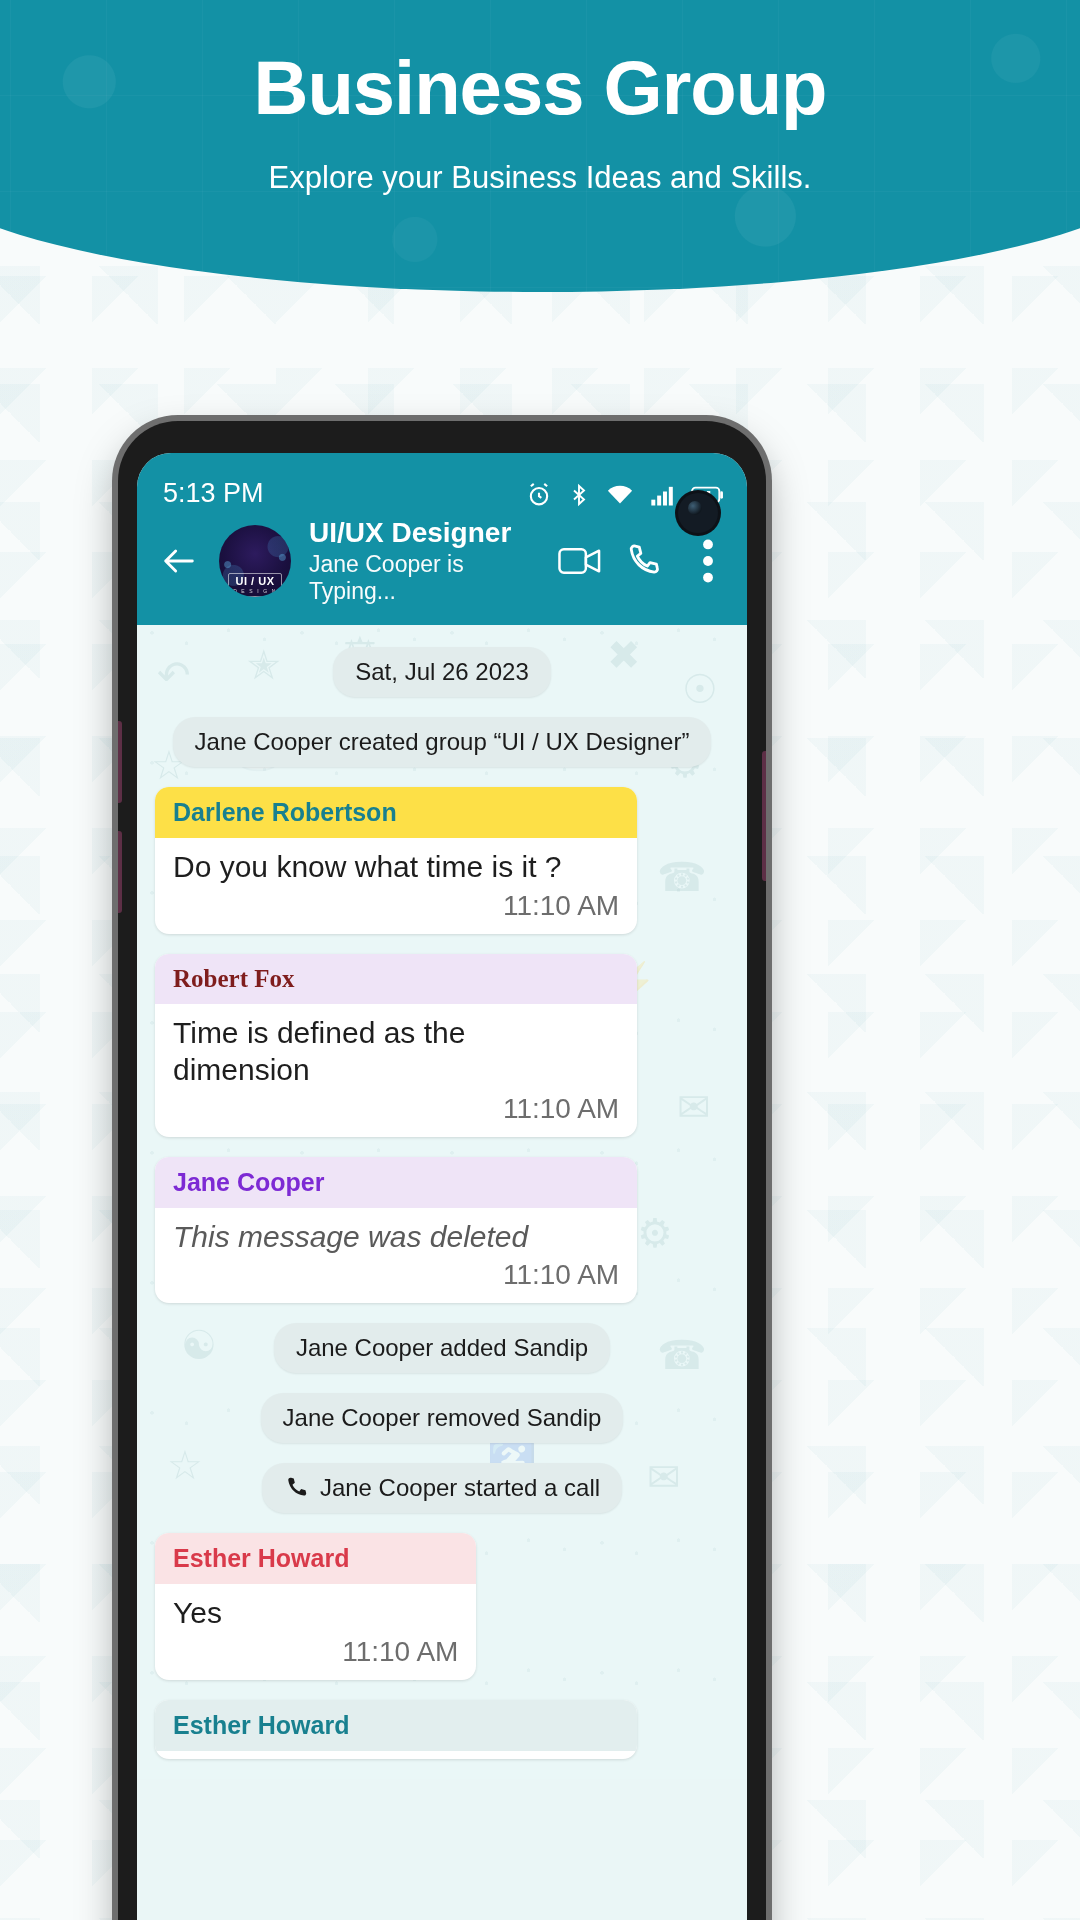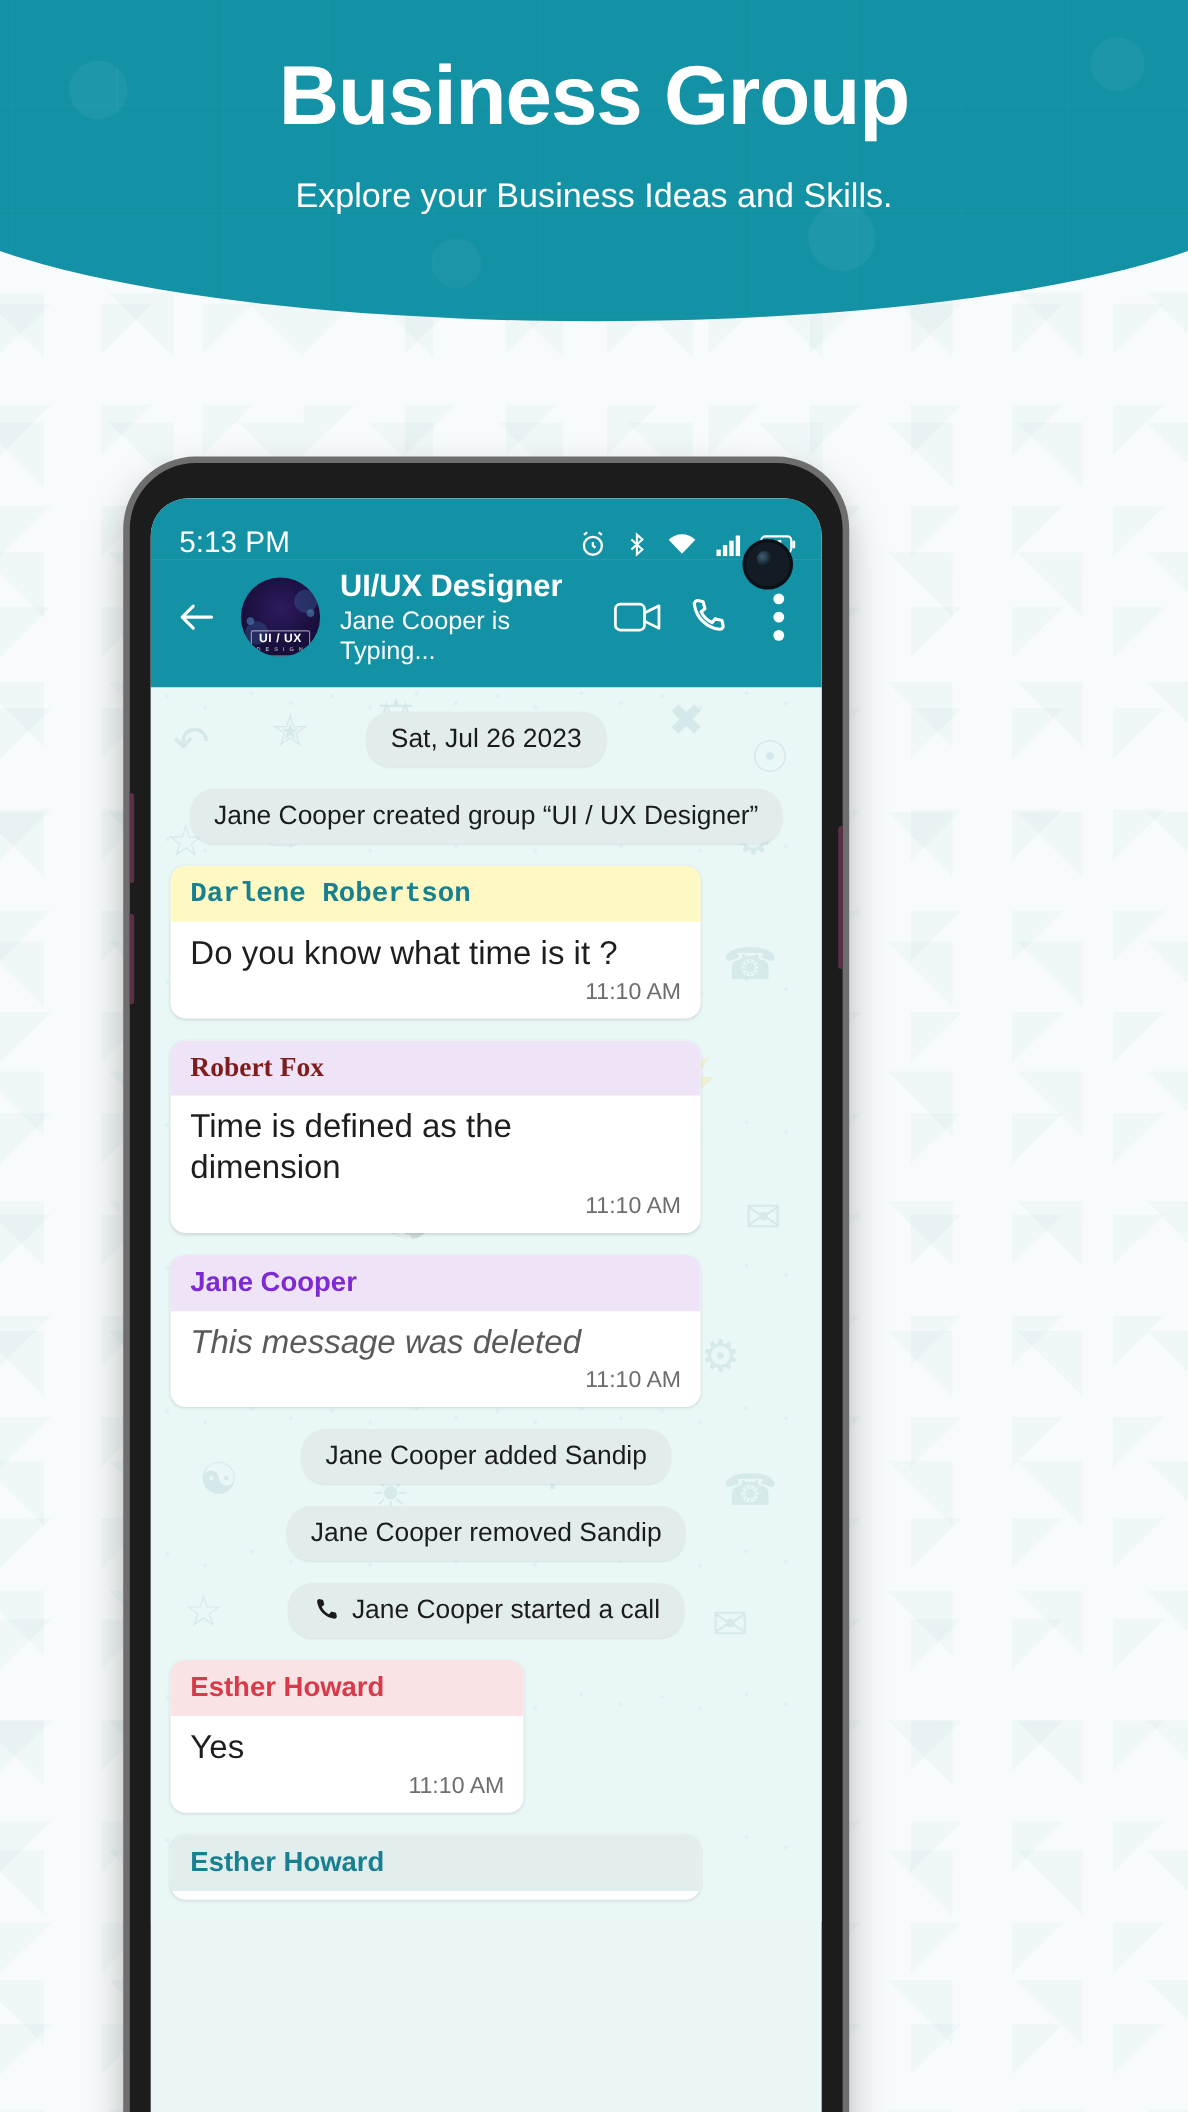--- a/index.html
+++ b/index.html
@@ -167,21 +167,21 @@
   }
   .bubble .sender {
     font-size: 25px; font-weight: bold; padding: 11px 18px;
     border-radius: 12px 12px 0 0;
   }
   .bubble .msg {
     font-size: 30px; color: #1e1e1e; padding: 10px 36px 0 18px; line-height: 1.25;
   }
   .bubble .msg.deleted { font-style: italic; color: #5a5a5a; }
   .bubble .time {
-    font-size: 21px; color: #6d6d6d; text-align: right; padding: 4px 18px 4px 0;
+    font-size: 28px; color: #6d6d6d; text-align: right; padding: 4px 18px 4px 0;
   }
   .bubble.narrow { width: 56%; }
 </style>
 </head>
 <body>
 
 <div id="page">
 
   <div class="promo-doodles"></div>
 
@@ -324,21 +324,21 @@
             <div class="pill">Sat, Jul 26 2023</div>
           </div>
 
           <div id="chat-items">
               <div class="pill-row">
                 <div class="pill">
                   <span>Jane Cooper created group “UI / UX Designer”</span>
                 </div>
               </div>
               <div class="bubble">
-                <div class="sender" style="color: rgb(24, 128, 143); background: #fef9c3; font-family: Liberation Mono, monospace;">Darlene Robertson</div>
+                <div class="sender" style="color: rgb(24, 128, 143); background: #fde047;">Darlene Robertson</div>
                 <div class="msg">Do you know what time is it ?</div>
                 <div class="time">11:10 AM</div>
               </div>
               <div class="bubble">
                 <div class="sender" style="color: #7f1d1d; background: rgb(239, 228, 247); font-family: Liberation Serif, serif;">Robert Fox</div>
                 <div class="msg">Time is defined as the dimension</div>
                 <div class="time">11:10 AM</div>
               </div>
               <div class="bubble">
                 <div class="sender" style="color: rgb(125, 42, 212); background: rgb(239, 228, 247);">Jane Cooper</div>

